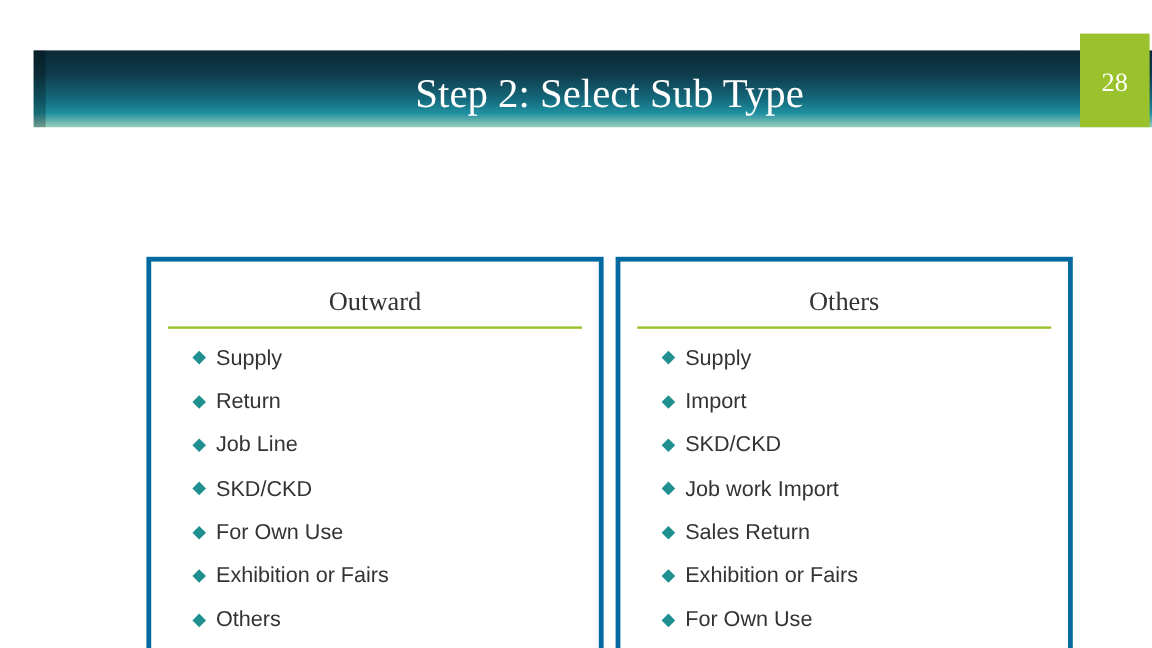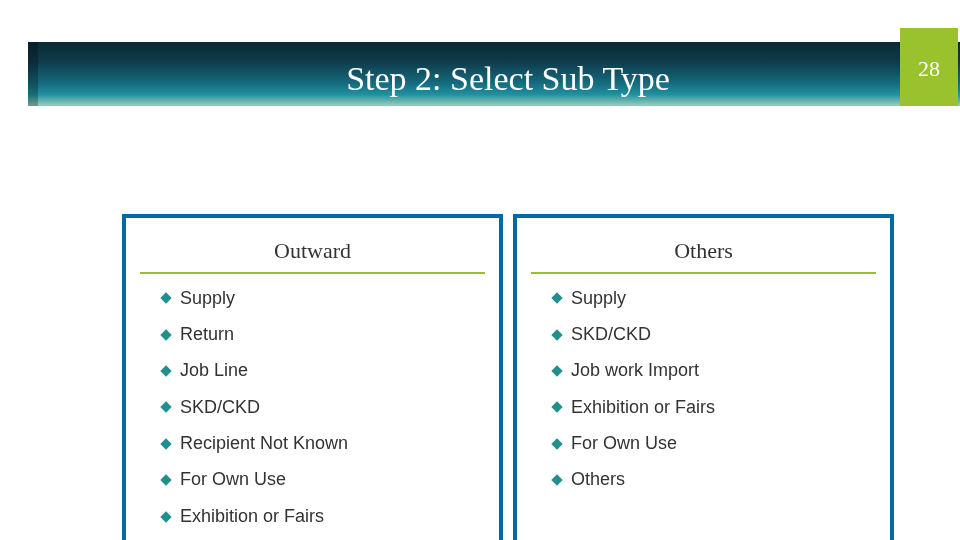--- a/index.html
+++ b/index.html
@@ -100,33 +100,34 @@
 
   <div class="columns">
 
     <div class="col">
       <div class="col-head">Outward</div>
       <ul class="items">
         <li>Supply</li>
         <li>Return</li>
         <li>Job Line</li>
         <li>SKD/CKD</li>
-        <li>Recipient Not Known</li>
         <li>For Own Use</li>
         <li>Exhibition or Fairs</li>
         <li>Others</li>
       </ul>
     </div>
 
     <div class="col">
       <div class="col-head">Others</div>
       <ul class="items">
         <li>Supply</li>
+        <li>Import</li>
         <li>SKD/CKD</li>
         <li>Job work Import</li>
+        <li>Sales Return</li>
         <li>Exhibition or Fairs</li>
         <li>For Own Use</li>
         <li>Others</li>
       </ul>
     </div>
 
   </div>
 
 </div>
 

